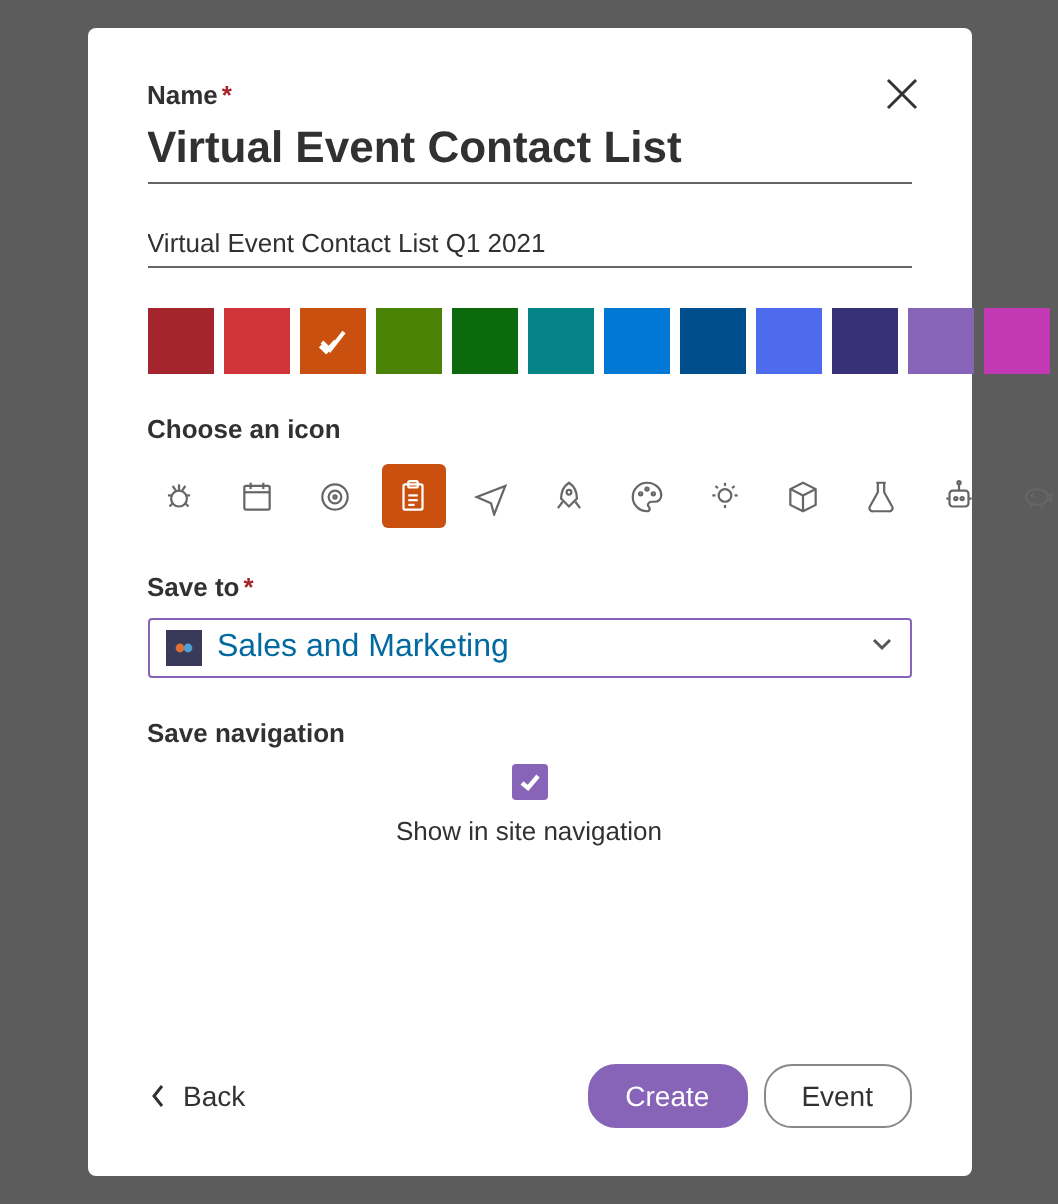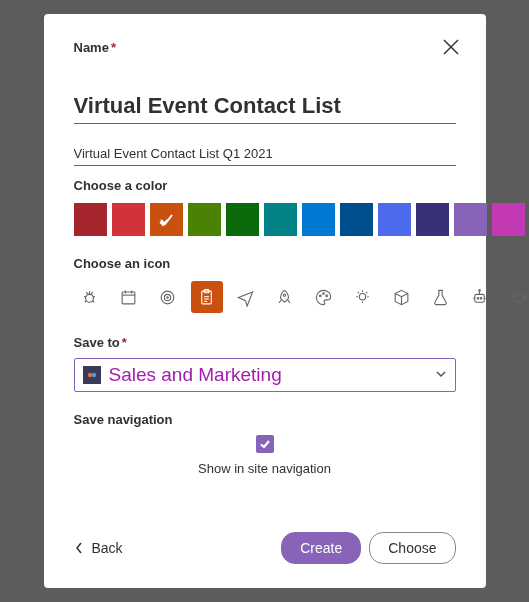--- a/index.html
+++ b/index.html
@@ -2,35 +2,35 @@
 <html><head>
 <meta charset="utf-8">
 <style>
   * { box-sizing: border-box; margin: 0; padding: 0; font-family: "Segoe UI", Arial, sans-serif; }
   body { background: #5c5c5c; display: flex; align-items: center; justify-content: center; width: 529px; height: 602px; }
   .panel { background: #fff; width: 442px; height: 574px; border-radius: 4px; padding: 26px 30px 24px 30px; position: relative; display: flex; flex-direction: column; }
   .close { position: absolute; top: 24px; right: 26px; width: 18px; height: 18px; cursor: pointer; }
   .close svg { width: 18px; height: 18px; stroke: #333; stroke-width: 1.5; }
   .label { font-size: 13px; color: #323130; font-weight: 600; margin-bottom: 2px; }
   .req { color: #a4262c; margin-left: 2px; }
-  .name-input { width: 100%; border: none; border-bottom: 1px solid #666; font-size: 22px; font-weight: 600; color: #323130; padding: 4px 0 4px 0; outline: none; margin-bottom: 18px; background: transparent; margin-top: 32px; }
+  .name-input { width: 100%; border: none; border-bottom: 1px solid #666; font-size: 22px; font-weight: 600; color: #323130; padding: 4px 0 4px 0; outline: none; margin-bottom: 18px; background: transparent; }
   .desc-input { width: 100%; border: none; border-bottom: 1px solid #666; font-size: 13px; color: #323130; padding: 4px 0; outline: none; margin-bottom: 12px; background: transparent; }
   .swatches { display: flex; gap: 5px; margin-top: 8px; margin-bottom: 20px; flex-wrap: nowrap; }
   .swatch { width: 33px; height: 33px; cursor: pointer; position: relative; flex-shrink: 0; }
   .swatch.sel::after { content: ""; position: absolute; left: 10px; top: 16px; width: 6px; height: 3px; border-left: 2px solid #fff; border-bottom: 2px solid #fff; transform: rotate(-47deg); }
   .swatch.sel::before { content: ""; position: absolute; left: 14px; top: 9px; width: 11px; height: 3px; border-left: 2px solid #fff; transform: rotate(50deg); transform-origin: left; display:none; }
   .swatch.sel svg.check { position:absolute; left:8px; top:8px; width:17px; height:17px; stroke:#fff; stroke-width:2; fill:none; }
   .icons { display: flex; gap: 7px; margin-top: 8px; margin-bottom: 22px; flex-wrap: nowrap; }
   .iconbox { width: 32px; height: 32px; display: flex; align-items: center; justify-content: center; cursor: pointer; border-radius: 3px; flex-shrink:0; }
   .iconbox svg { width: 19px; height: 19px; stroke: #666; fill: none; stroke-width: 1.4; }
   .iconbox.sel { background: #ca5010; }
   .iconbox.sel svg { stroke: #fff; }
   .save-select { margin-top: 6px; border: 1px solid #8764b8; border-radius: 2px; padding: 5px 8px; display: flex; align-items: center; gap: 8px; cursor: pointer; margin-bottom: 20px; }
   .save-select .siteicon { width: 18px; height: 18px; background: #393a5a; display:flex; align-items:center; justify-content:center; }
-  .save-select .sitetxt { font-size: 19px; color: #a21caf; flex: 1; }
+  .save-select .sitetxt { font-size: 16px; color: #0369a1; flex: 1; }
   .save-select .chev svg { width: 12px; height: 12px; stroke: #555; stroke-width:1.5; fill:none; }
   .chk-row { display: flex; align-items: center; gap: 8px; margin-top: 6px; flex-direction: column; }
   .chkbox { width: 18px; height: 18px; background: #8764b8; border-radius: 2px; display:flex; align-items:center; justify-content:center; cursor:pointer; }
   .chkbox svg { width: 12px; height: 12px; stroke: #fff; stroke-width: 2.2; fill:none; }
   .chk-label { font-size: 13px; color: #323130; }
   .footer { margin-top: auto; display: flex; align-items: center; }
   .back { display: flex; align-items: center; gap: 8px; cursor: pointer; font-size: 14px; color: #323130; }
   .back svg { width: 10px; height: 14px; stroke:#323130; stroke-width:1.5; fill:none; }
   .spacer { flex:1; }
   .btn { height: 32px; padding: 0 18px; font-size: 14px; border-radius: 14px; cursor: pointer; border: 1px solid #8a8886; background:#fff; color:#323130; margin-left:8px; }
@@ -46,21 +46,20 @@
         <line x1="2" y1="2" x2="16" y2="16"></line>
         <line x1="16" y1="2" x2="2" y2="16"></line>
       </svg>
   </div>
 
   <div class="label"><span>Name</span><span class="req">*</span></div>
   <input class="name-input" value="Virtual Event Contact List" style="">
 
   <input class="desc-input" value="Virtual Event Contact List Q1 2021" style="">
 
-  <div class="label">Choose a color</div>
   <div class="swatches" id="swatches">
       <div class="swatch" style="background: rgb(164, 38, 44);"></div>
       <div class="swatch" style="background: rgb(209, 52, 56);"></div>
       <div class="swatch sel" style="background: rgb(202, 80, 16);">
         <svg class="check" viewBox="0 0 17 17">
           <polyline points="3,9 7,13 14,4"></polyline>
         </svg>
       </div>
       <div class="swatch" style="background: rgb(73, 130, 5);"></div>
       <div class="swatch" style="background: rgb(11, 106, 11);"></div>
@@ -204,16 +203,16 @@
 
   <div class="footer">
     <div class="back">
       <svg viewBox="0 0 10 14">
           <polyline points="7,2 3,7 7,12"></polyline>
         </svg>
       <span>Back</span>
     </div>
     <div class="spacer"></div>
     <button class="btn primary">Create</button>
-    <button class="btn">Choose</button>
+    <button class="btn">Event</button>
   </div>
 
 </div>
 
 </body></html>

